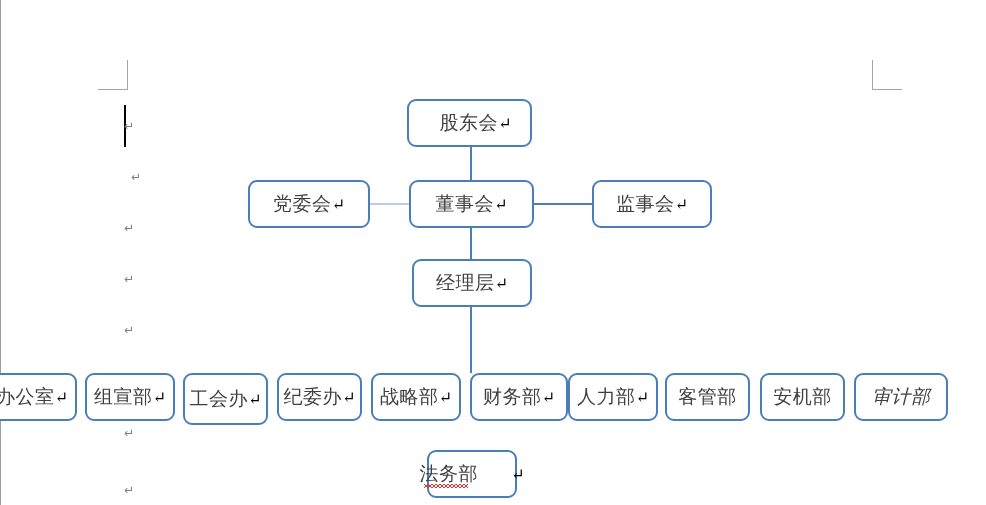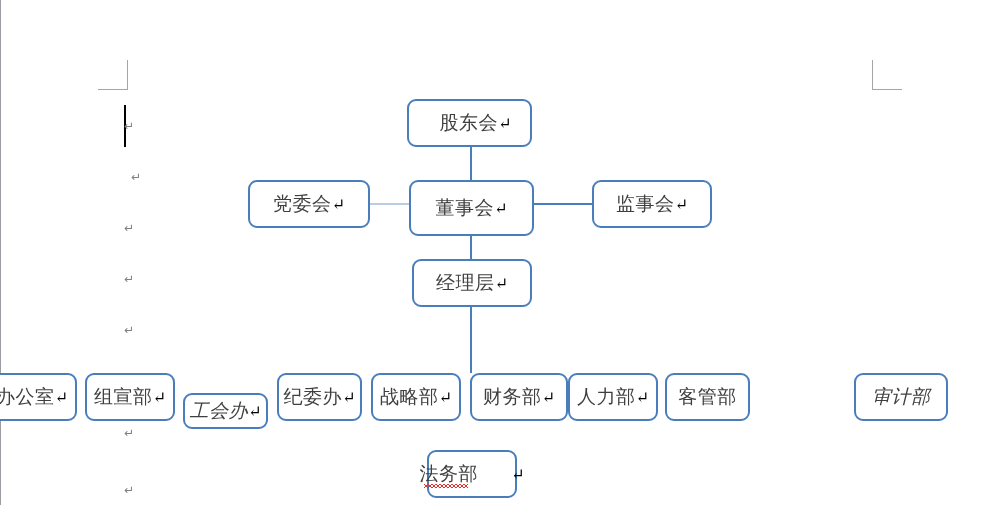--- a/index.html
+++ b/index.html
@@ -143,21 +143,21 @@
   <div class="node" style="left:407px; top:99px; width:125px; height:48px;padding-left:12px;">
     <span class="node-label">股东会</span>
       <span class="pmark">↵</span>
   </div>
 
   <div class="node" style="left:248px; top:180px; width:122px; height:48px;">
     <span class="node-label">党委会</span>
       <span class="pmark">↵</span>
   </div>
 
-  <div class="node" style="left:409px; top:180px; width:125px; height:56px;text-align:center;">
+  <div class="node" style="left:409px; top:180px; width:125px; height:48px;text-align:center;">
     <span class="node-label">董事会</span>
       <span class="pmark">↵</span>
   </div>
 
   <div class="node" style="left:592px; top:180px; width:120px; height:48px;">
     <span class="node-label">监事会</span>
       <span class="pmark">↵</span>
   </div>
 
   <div class="node" style="left:412px; top:259px; width:120px; height:48px;">
@@ -168,21 +168,21 @@
   <div class="node" style="left:-13px; top:373px; width:90px; height:48px;">
     <span class="node-label">办公室</span>
       <span class="pmark">↵</span>
   </div>
 
   <div class="node" style="left:85px; top:373px; width:90px; height:48px;">
     <span class="node-label">组宣部</span>
       <span class="pmark">↵</span>
   </div>
 
-  <div class="node" style="left:183px; top:393px; width:85px; height:36px;font-style:italic;">
+  <div class="node" style="left:183px; top:373px; width:85px; height:52px;">
     <span class="node-label">工会办</span>
       <span class="pmark">↵</span>
   </div>
 
   <div class="node" style="left:277px; top:373px; width:85px; height:48px;">
     <span class="node-label">纪委办</span>
       <span class="pmark">↵</span>
   </div>
 
   <div class="node" style="left:371px; top:373px; width:90px; height:48px;">
@@ -198,20 +198,24 @@
   <div class="node" style="left:568px; top:373px; width:90px; height:48px;">
     <span class="node-label">人力部</span>
       <span class="pmark">↵</span>
   </div>
 
   <div class="node" style="left:665px; top:373px; width:85px; height:48px;">
     <span class="node-label">客管部</span>
       <span class="pmark"></span>
   </div>
 
+  <div class="node" style="left:760px; top:373px; width:85px; height:48px;">
+    <span class="node-label">安机部</span>
+      <span class="pmark"></span>
+  </div>
 
   <div class="node" style="left:854px; top:373px; width:94px; height:48px;font-style:italic;">
     <span class="node-label">审计部</span>
       <span class="pmark"></span>
   </div>
 
   <div class="node" style="left:427px; top:450px; width:90px; height:48px;gap:33px;">
     <span class="node-label misspelled">法务部</span>
       <span class="pmark">↵</span>
   </div>

